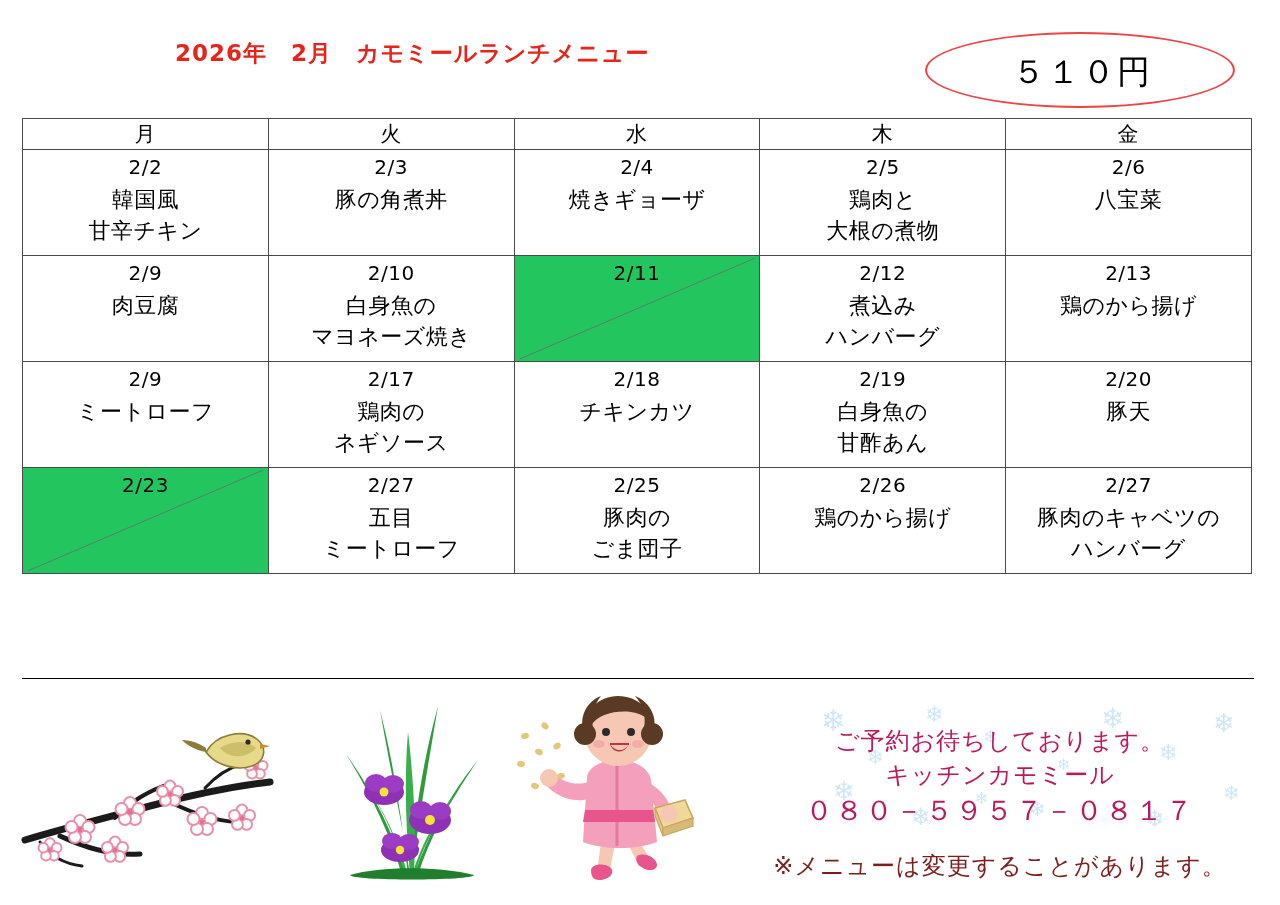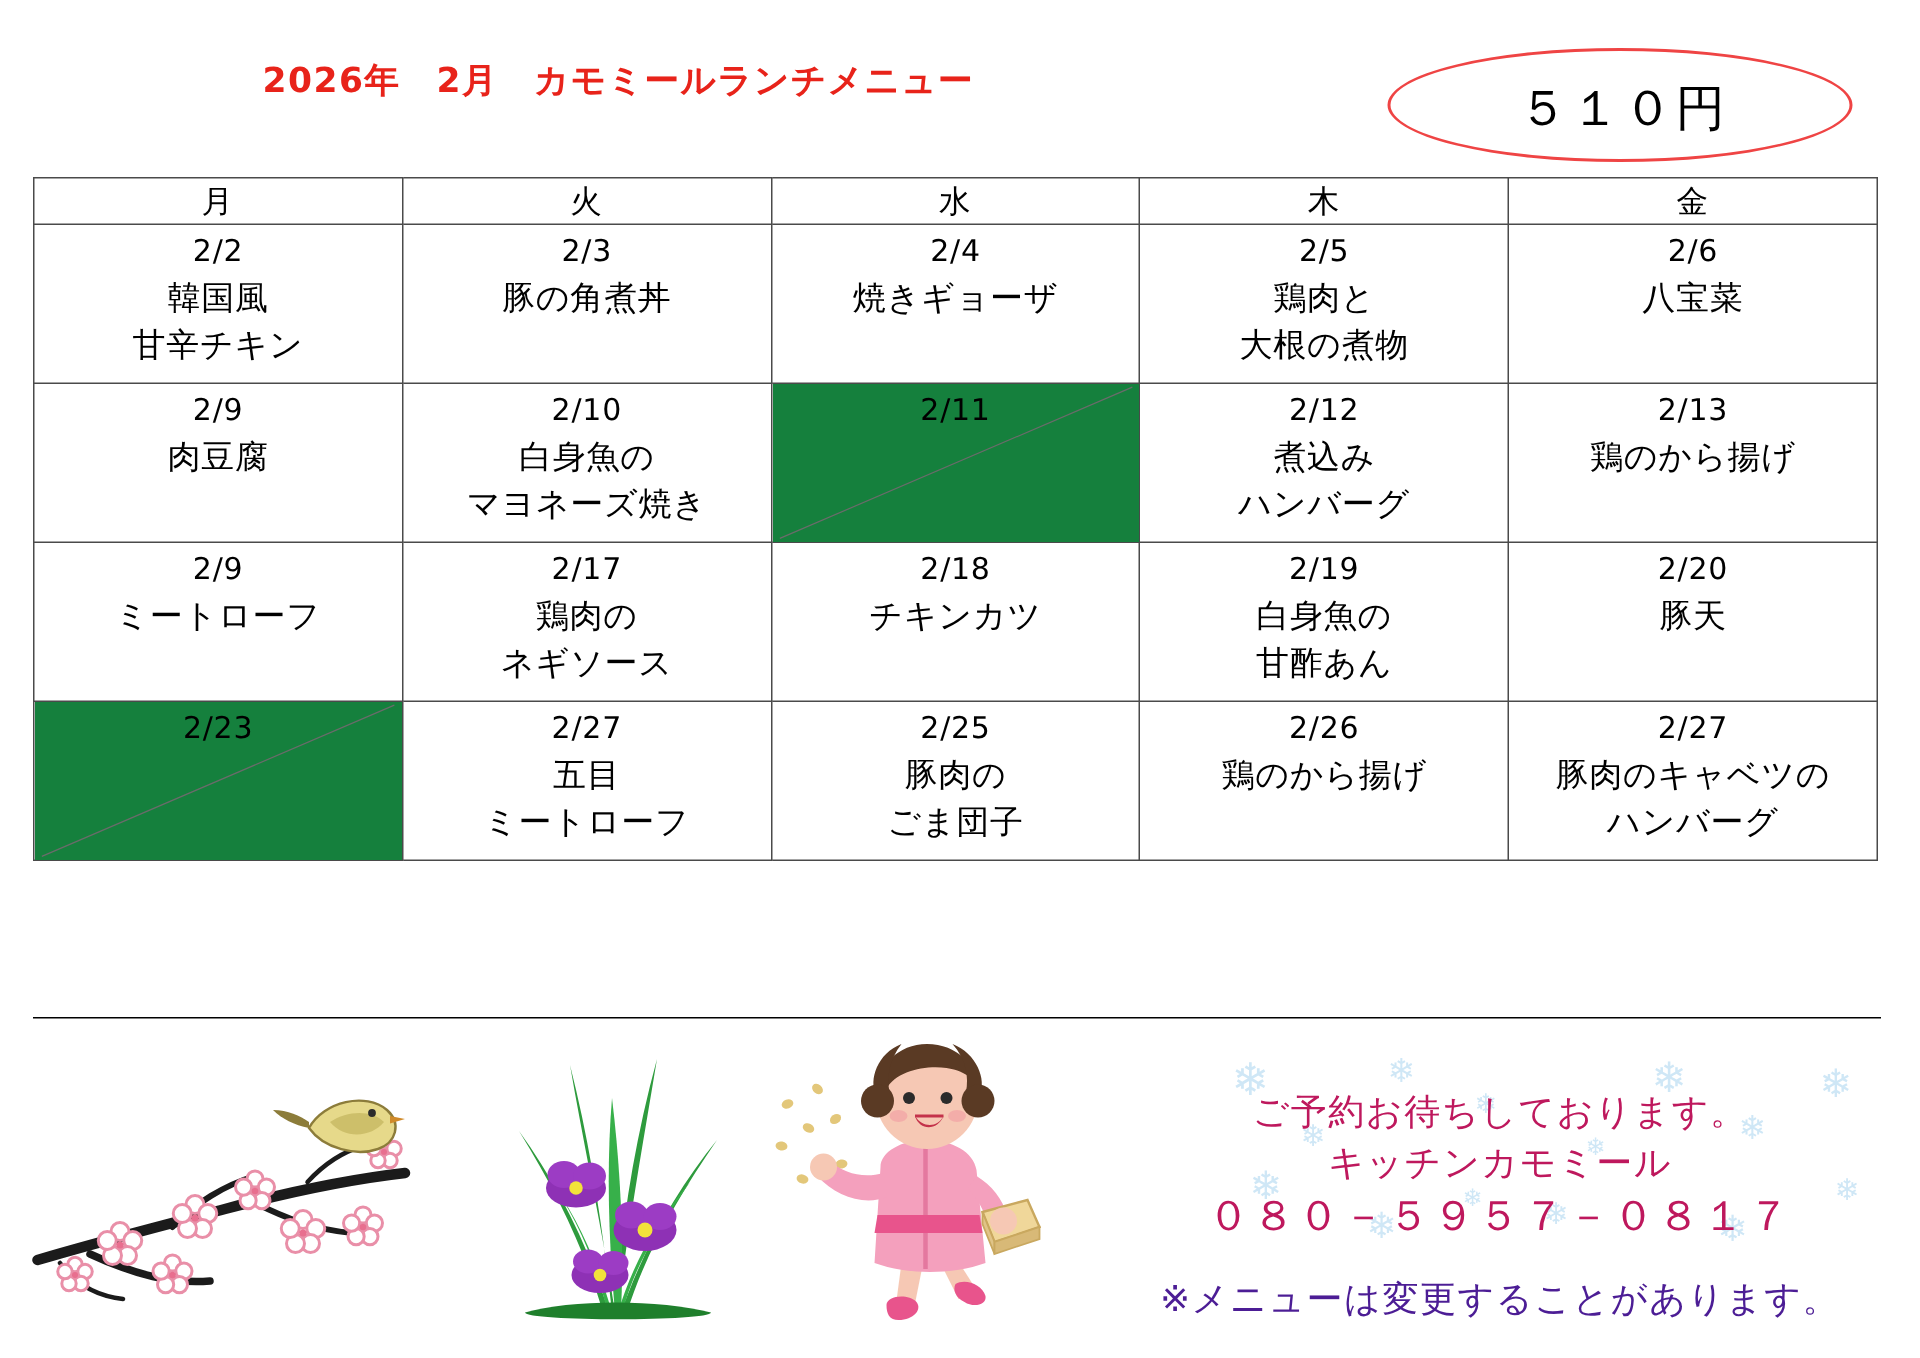--- a/index.html
+++ b/index.html
@@ -106,21 +106,21 @@
     top: 34px;
     left: 0;
     width: 100%;
     font-size: 22px;
     line-height: 31px;
     text-align: center;
     white-space: pre-line;
     letter-spacing: 0.5px;
   }
   td.closed {
-    background: #15803d;
+    background: #22c55e;
   }
   td.closed .cell-date {
     text-align: center;
     top: 5px;
   }
   td.closed .slash {
     position: absolute;
     left: 0;
     top: 0;
     width: 100%;
@@ -198,21 +198,21 @@
   .f-line2 { font-size: 24px; letter-spacing: 1px; line-height: 34px; }
   .f-line3 { font-size: 28px; letter-spacing: 2px; line-height: 38px; }
   #footer-note {
     position: absolute;
     left: 0;
     top: 150px;
     width: 520px;
     text-align: center;
     font-size: 24px;
     letter-spacing: 1px;
-    color: #4c1d95;
+    color: #7f1d1d;
     font-family: "DejaVu Sans", sans-serif;
   }
 </style>
 </head>
 <body>
 
 <div id="header">
   <div id="title">2026年　2月　カモミールランチメニュー</div>
   <div id="price-badge">
     <div id="price-text">５１０円</div>

